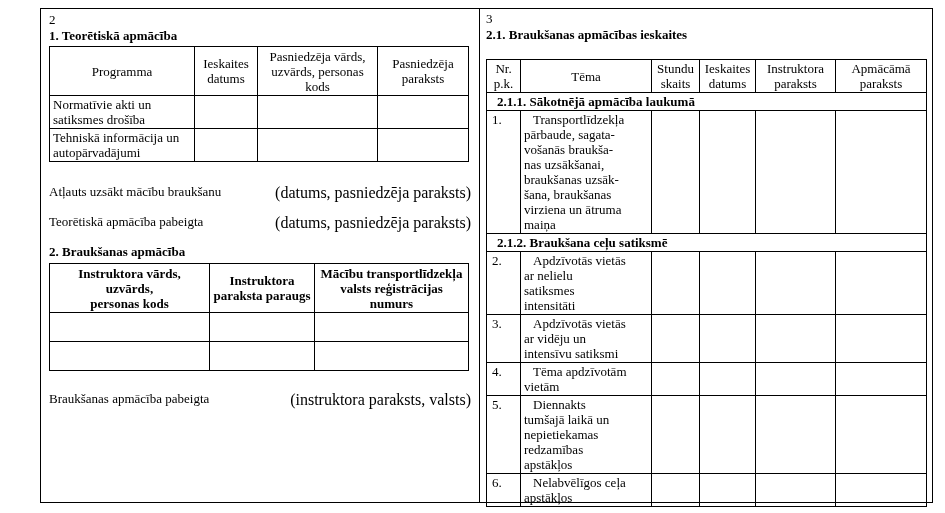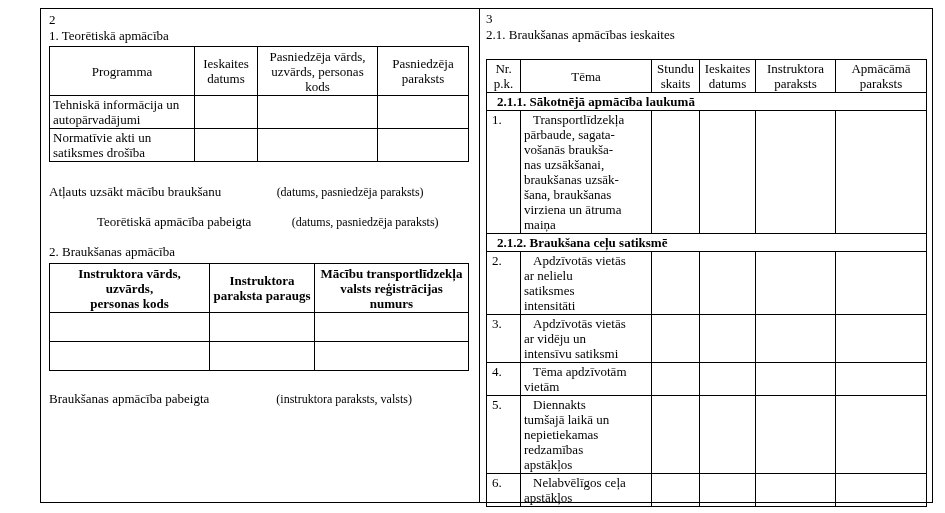--- a/index.html
+++ b/index.html
@@ -3,44 +3,44 @@
 <meta charset="utf-8">
 <style>
   html,body { margin:0; padding:0; background:#fff; }
   body { font-family:"Liberation Serif","DejaVu Serif",serif; font-size:13px; color:#000; }
   .sheet { position:relative; width:945px; height:513px; background:#fff; overflow:hidden; }
   .frame { position:absolute; left:40px; top:8px; width:893px; height:495px; border:1px solid #000; display:flex; box-sizing:border-box; }
   .page { box-sizing:border-box; }
   .page-left { width:441px; border-right:1px solid #000; padding:3px 8px 0 8px; }
   .page-right { flex:1; padding:2px 5px 0 6px; }
   .pagenum { line-height:15px; }
-  .sec-title { font-weight:normal; line-height:17px; }
+  .sec-title { font-weight:bold; line-height:17px; }
   table { border-collapse:collapse; table-layout:fixed; }
   td { border:1px solid #000; padding:1px 3px; vertical-align:middle; white-space:pre-line; line-height:15px; overflow:hidden; }
   .hdr td { text-align:center; }
   .t1 { width:419px; margin-top:2px; }
   .t1 .hdr td { height:46px; }
   .t1 .r td { height:28px; }
   .t1 .r .lab { text-align:left; }
   .t2 { width:419px; margin-top:3px; }
   .t2 .hdr td { height:46px;font-weight:bold; }
   .t2 .r td { height:26px; }
   .t3 { width:440px; margin-top:16px; }
   .t3 .hdr td { height:30px; }
   .t3 .sub td { height:14px; font-weight:bold; text-align:left; padding-left:10px; }
   .t3 .dr td { vertical-align:top; }
   .t3 .nr { text-align:left; padding-left:5px; }
   .t3 .tema { text-align:left; text-indent:9px; }
   .sigrow { display:flex; align-items:flex-end; margin-top:21px; }
-  .sigrow.s2 { margin-top:13px;margin-left:48px; }
+  .sigrow.s2 { margin-top:13px; }
   .sigrow.s3 { margin-top:19px; }
   .sig-label { white-space:nowrap; padding-right:8px; line-height:17px; }
   .ruleblock { flex:1; }
   .ruleline { height:16px; border-bottom:1px solid #000; }
-  .sigcap { text-align:center; font-size:12px; line-height:15px; padding-top:1px; }
+  .sigcap { text-align:right; font-size:16px; line-height:15px; padding-top:1px; }
 </style>
 </head>
 <body>
 
 <div class="sheet">
   <div class="frame">
 
     <div class="page page-left">
       <div class="pagenum">2</div>
       <div class="sec-title">1. Teorētiskā apmācība</div>
@@ -57,29 +57,29 @@
             <td>Programma</td>
             <td>Ieskaites
 datums</td>
             <td>Pasniedzēja vārds,
 uzvārds, personas
 kods</td>
             <td>Pasniedzēja
 paraksts</td>
           </tr>
           <tr class="r">
+            <td class="lab">Normatīvie akti un
+satiksmes drošība</td>
+            <td></td>
+            <td></td>
+            <td></td>
+          </tr>
+          <tr class="r">
             <td class="lab">Tehniskā informācija un
 autopārvadājumi</td>
-            <td></td>
-            <td></td>
-            <td></td>
-          </tr>
-          <tr class="r">
-            <td class="lab">Normatīvie akti un
-satiksmes drošība</td>
             <td></td>
             <td></td>
             <td></td>
           </tr>
         </tbody>
       </table>
 
       <div class="sigrow s1">
         <span class="sig-label">Atļauts uzsākt mācību braukšanu</span>
         <span class="ruleblock">

